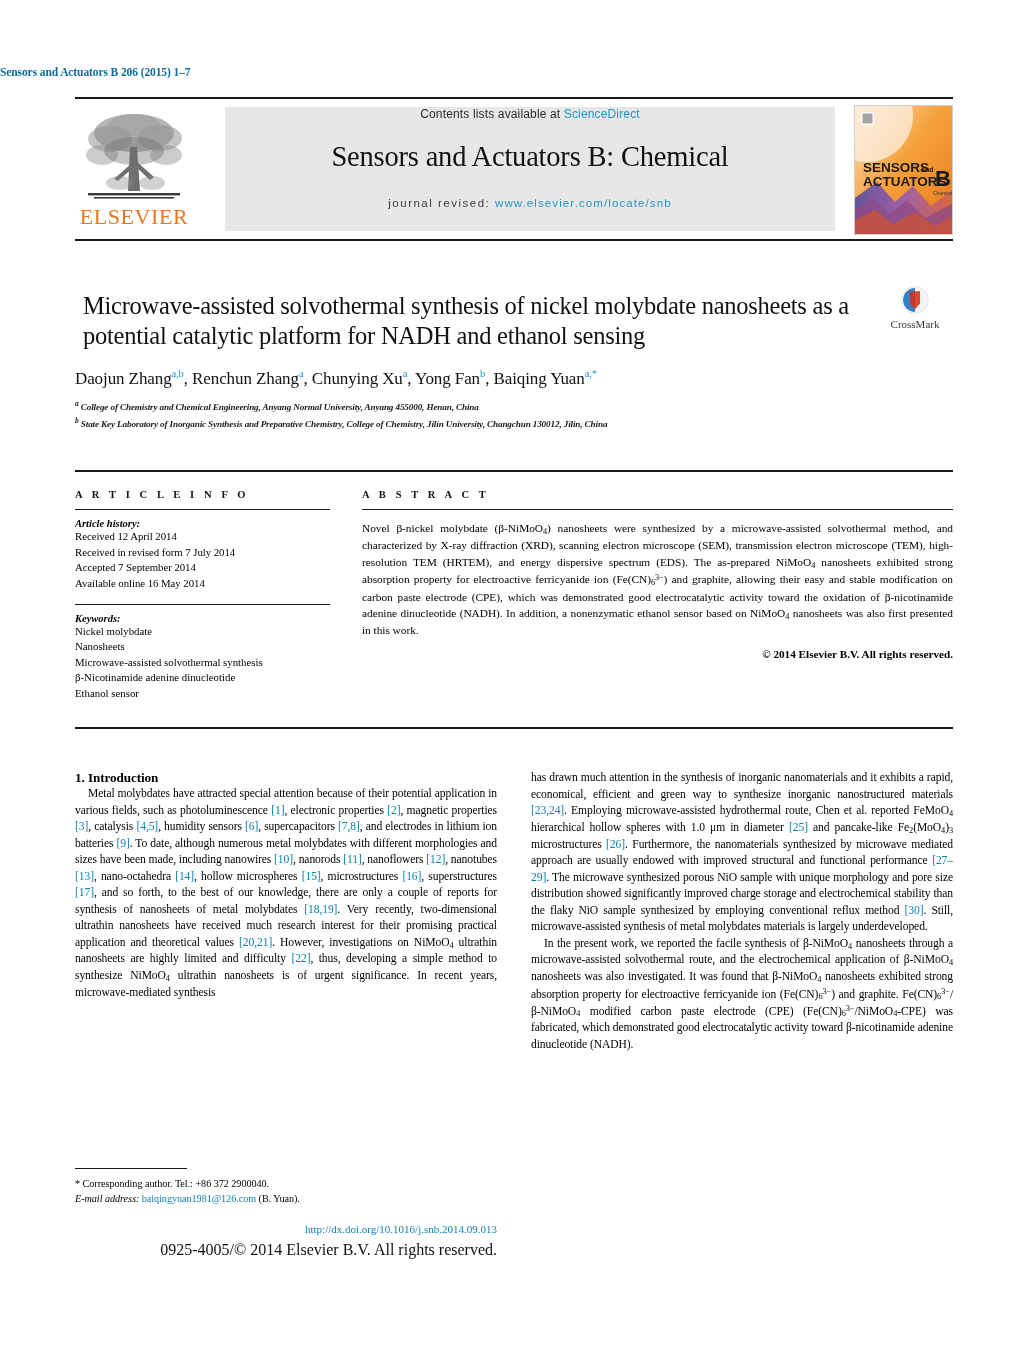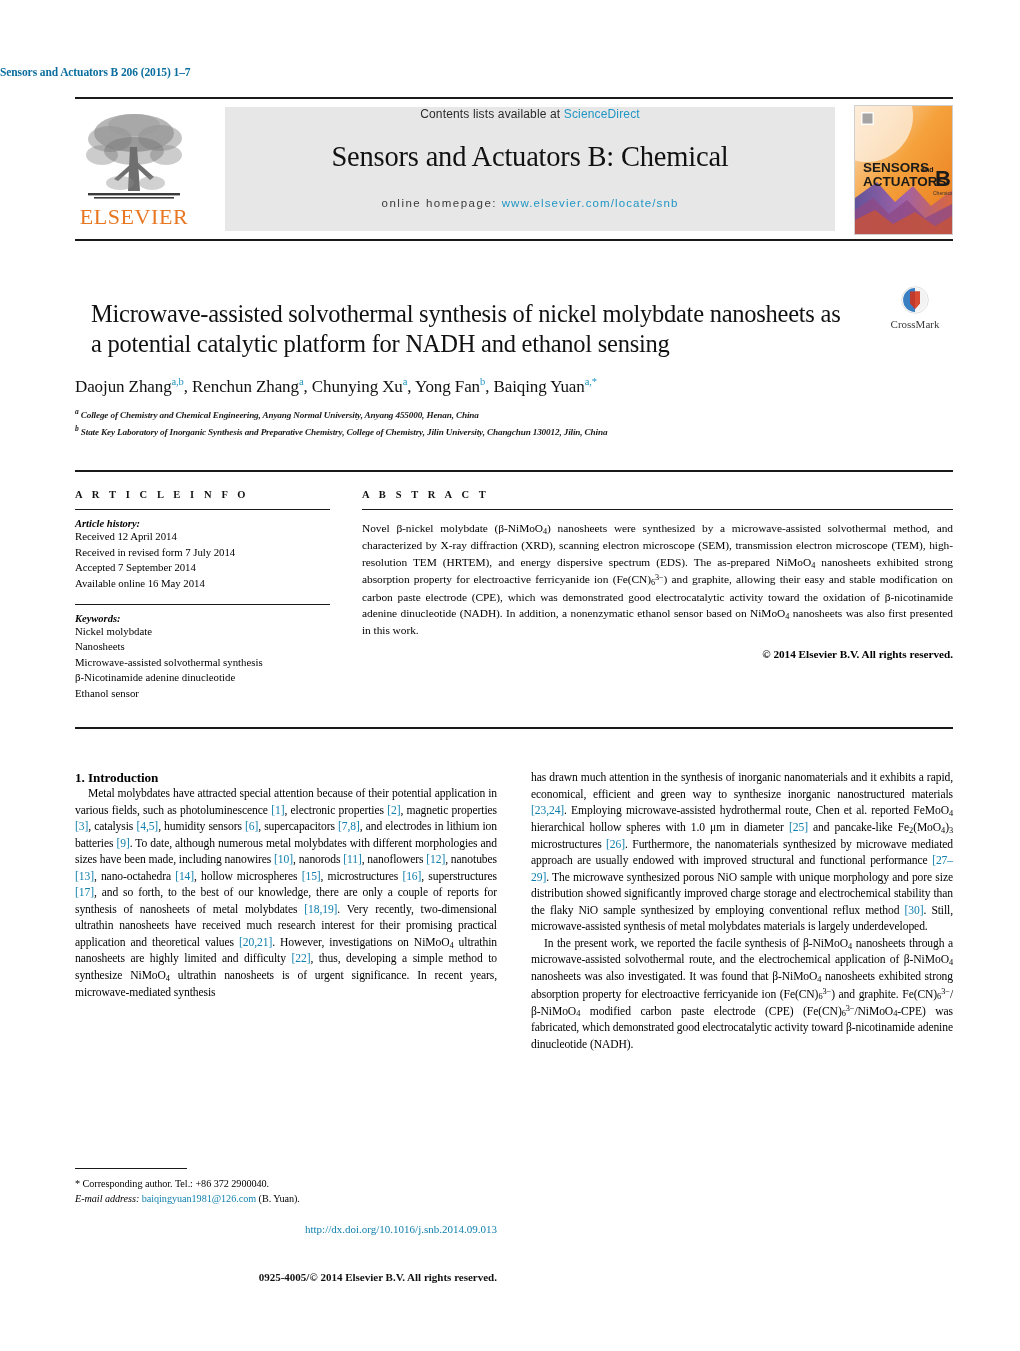--- a/index.html
+++ b/index.html
@@ -129,21 +129,21 @@
     position: absolute;
     left: 75px; top: 283px;
     width: 790px;
   }
   .article-title {
     font-family: "Liberation Serif", serif;
     font-size: 24.5px;
     line-height: 1.22;
     color: #111111;
     font-weight: normal;
-    margin: 16px;
+    margin: 8px;
     letter-spacing: -0.25px;
   }
   .authors {
     font-family: "Liberation Serif", serif;
     font-size: 17px;
     color: #111111;
     margin-top: 17px;
     letter-spacing: -0.1px;
   }
   .authors sup, .sup-a {
@@ -317,25 +317,24 @@
     text-align: right;
   }
   .doi-line {
     font-family: "Liberation Serif", serif;
     font-size: 11px;
     color: #0f7fad;
     line-height: 1.45;
   }
   .issn-line {
     font-family: "Liberation Serif", serif;
-    font-size: 11px;
+    font-size: 16px;
     color: #111111;
     line-height: 1.45;
-    font-weight: bold;
-    margin-top: 32px;
+    font-weight: normal;
   }
 </style>
 </head>
 <body>
 
 <div class="page">
 
   <div class="running-head">Sensors and Actuators B 206 (2015) 1–7</div>
 
   <div class="masthead">
@@ -363,21 +362,21 @@
         <div class="elsevier-word">ELSEVIER</div>
       </div>
 
       <div class="center-panel">
         <div class="contents-line">
           <span>Contents lists available at</span>
           <span class="sd-link">ScienceDirect</span>
         </div>
         <div class="journal-title">Sensors and Actuators B: Chemical</div>
         <div class="homepage-line">
-          <span>online homepage:</span>
+          <span>journal revised:</span>
           <span class="hp-link">www.elsevier.com/locate/snb</span>
         </div>
       </div>
 
       <div class="cover-thumb">
         <svg class="cover-svg" viewBox="0 0 97 128">
           <defs>
             <linearGradient id="og" x1="0" y1="0" x2="1" y2="1">
               <stop offset="0%" stop-color="#fbe3c8"></stop>
               <stop offset="45%" stop-color="#f5a23c"></stop>

